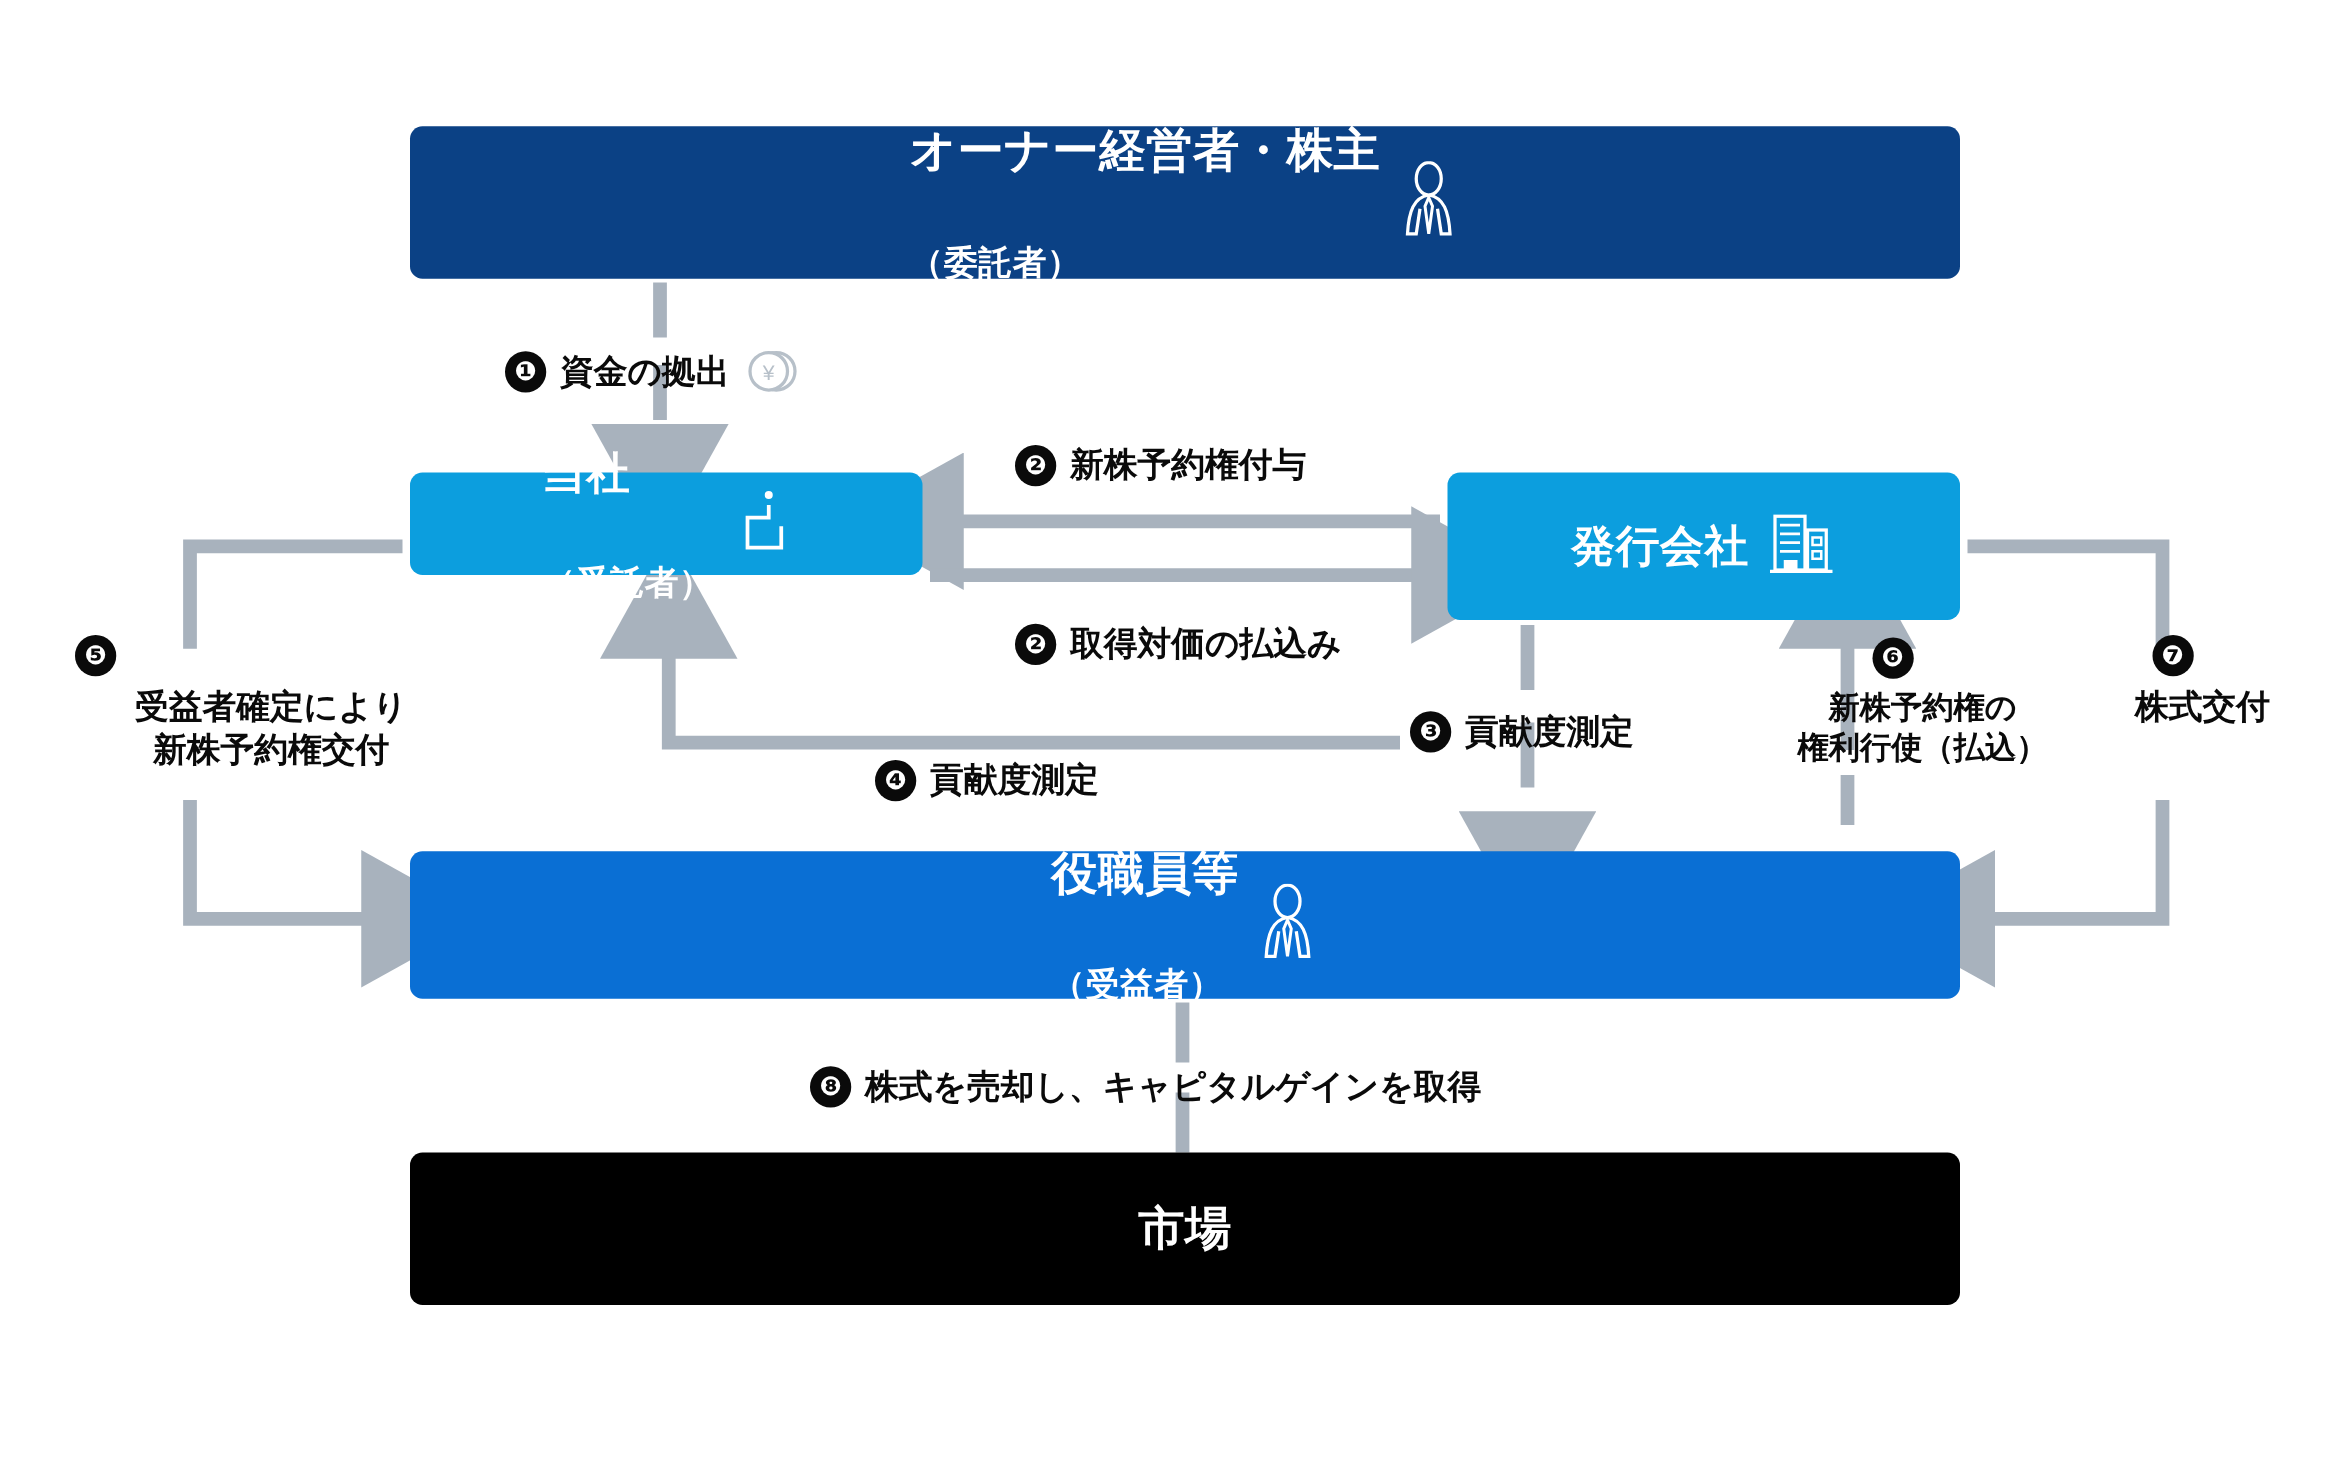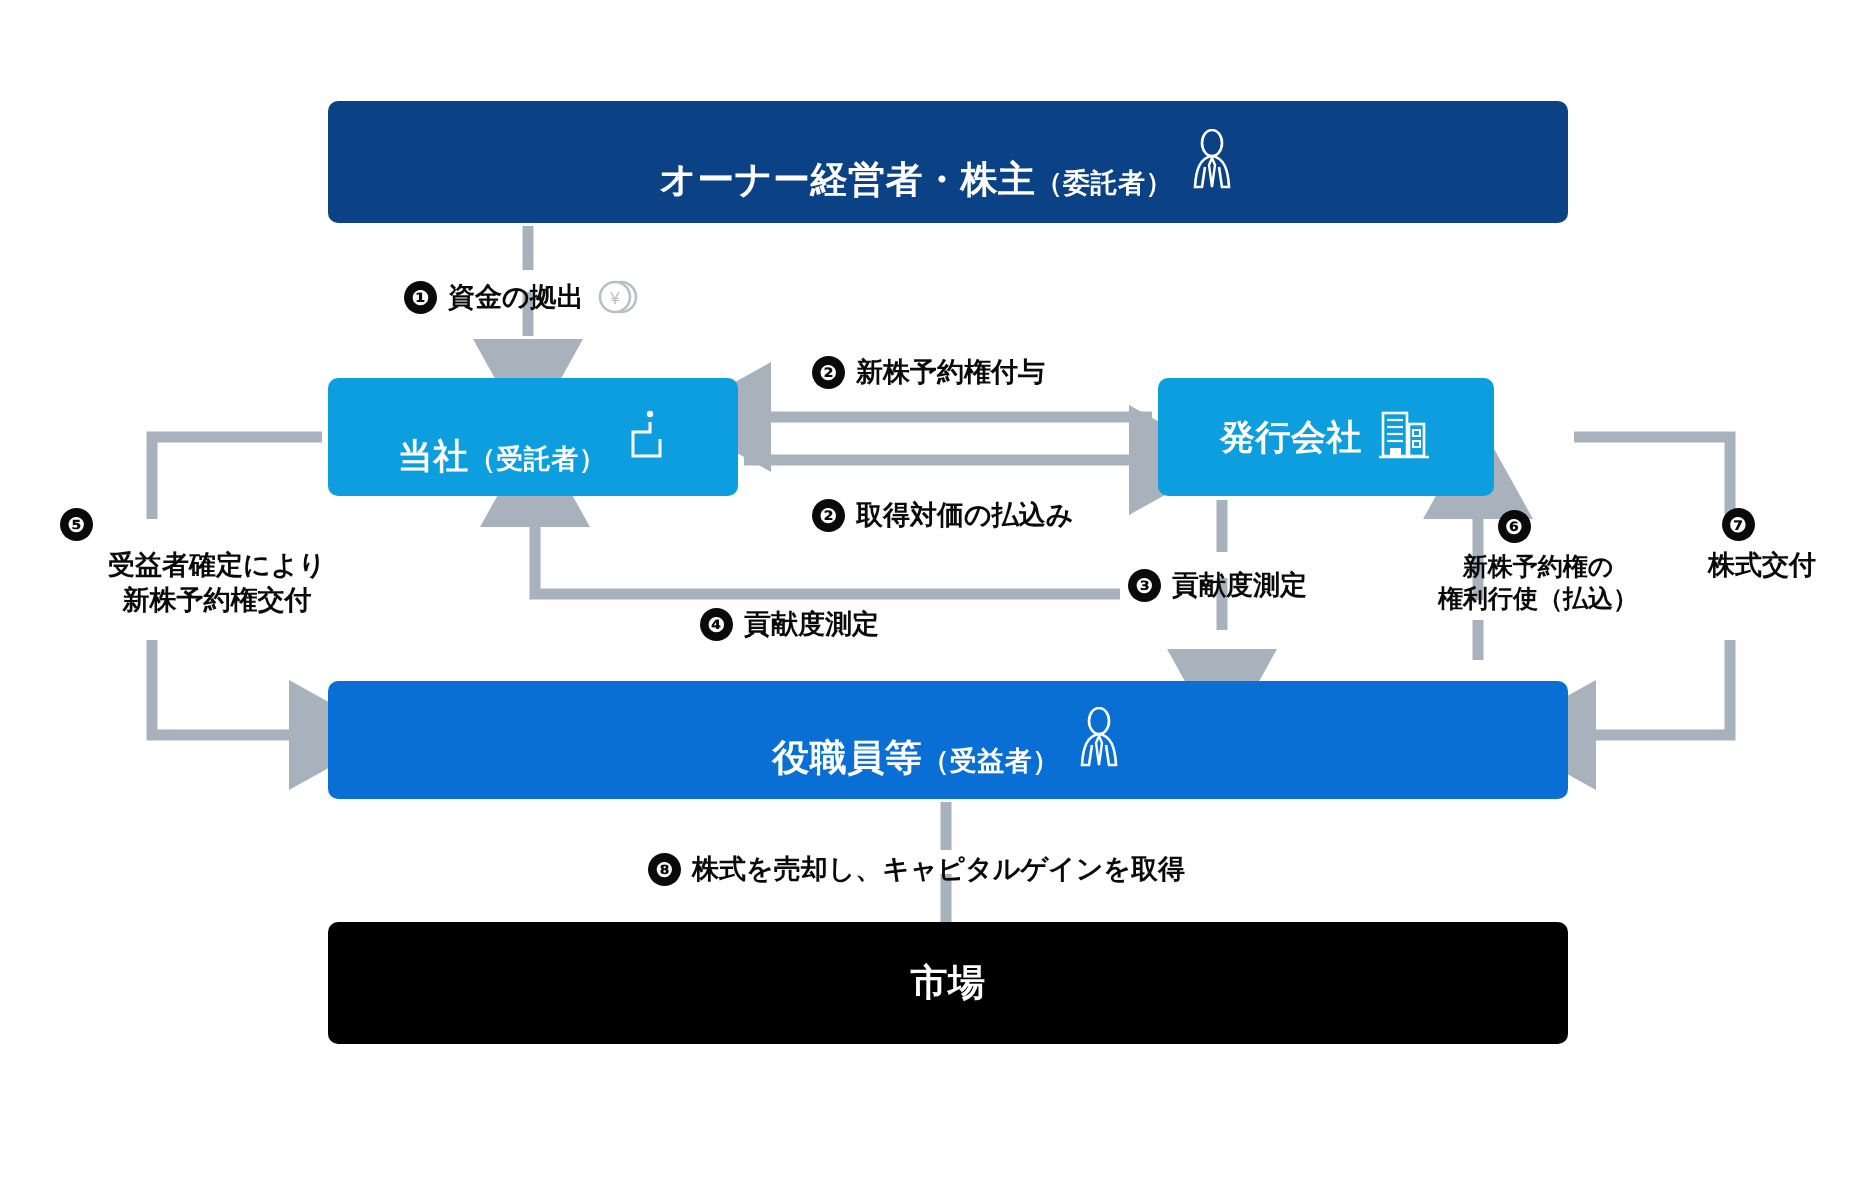--- a/index.html
+++ b/index.html
@@ -16,25 +16,25 @@
     border-radius: 10px;
     display: flex; align-items: center; justify-content: center;
     gap: 14px;
     color: #fff;
     font-weight: 700;
     letter-spacing: 0.5px;
     z-index: 5;
   }
   .node .label-main { font-size: 35px; }
   .node .label-sub  { font-size: 27px; margin-top: 46px; }
-  .node .label-wrap { display: flex; align-items: baseline; }
+  .node .label-wrap { display: flex; align-items: baseline; flex-direction: column; }
 
   #node-owner    { left: 328px; top: 101px;  width: 1240px; height: 122px; background: #0b4185; }
-  #node-trustee  { left: 328px; top: 378px;  width: 410px;  height: 118px; background: #0c9ede; }
-  #node-issuer   { left: 1158px; top: 378px; width: 336px;  height: 118px; background: #0c9ede; }
+  #node-trustee  { left: 328px; top: 378px;  width: 410px;  height: 82px; background: #0c9ede; }
+  #node-issuer   { left: 1158px; top: 378px; width: 410px;  height: 118px; background: #0c9ede; }
   #node-employee { left: 328px; top: 681px;  width: 1240px; height: 118px; background: #0a6fd4; }
   #node-market   { left: 328px; top: 922px;  width: 1240px; height: 122px; background: #000000; }
 
   #node-owner .label-main    { font-size: 37px; }
   #node-employee .label-main { font-size: 37px; text-align: right; }
   #node-market .label-main   { font-size: 37px; }
 
   .svg-layer { position: absolute; left: 0; top: 0; width: 1870px; height: 1182px; z-index: 2; }
 
   .step {

